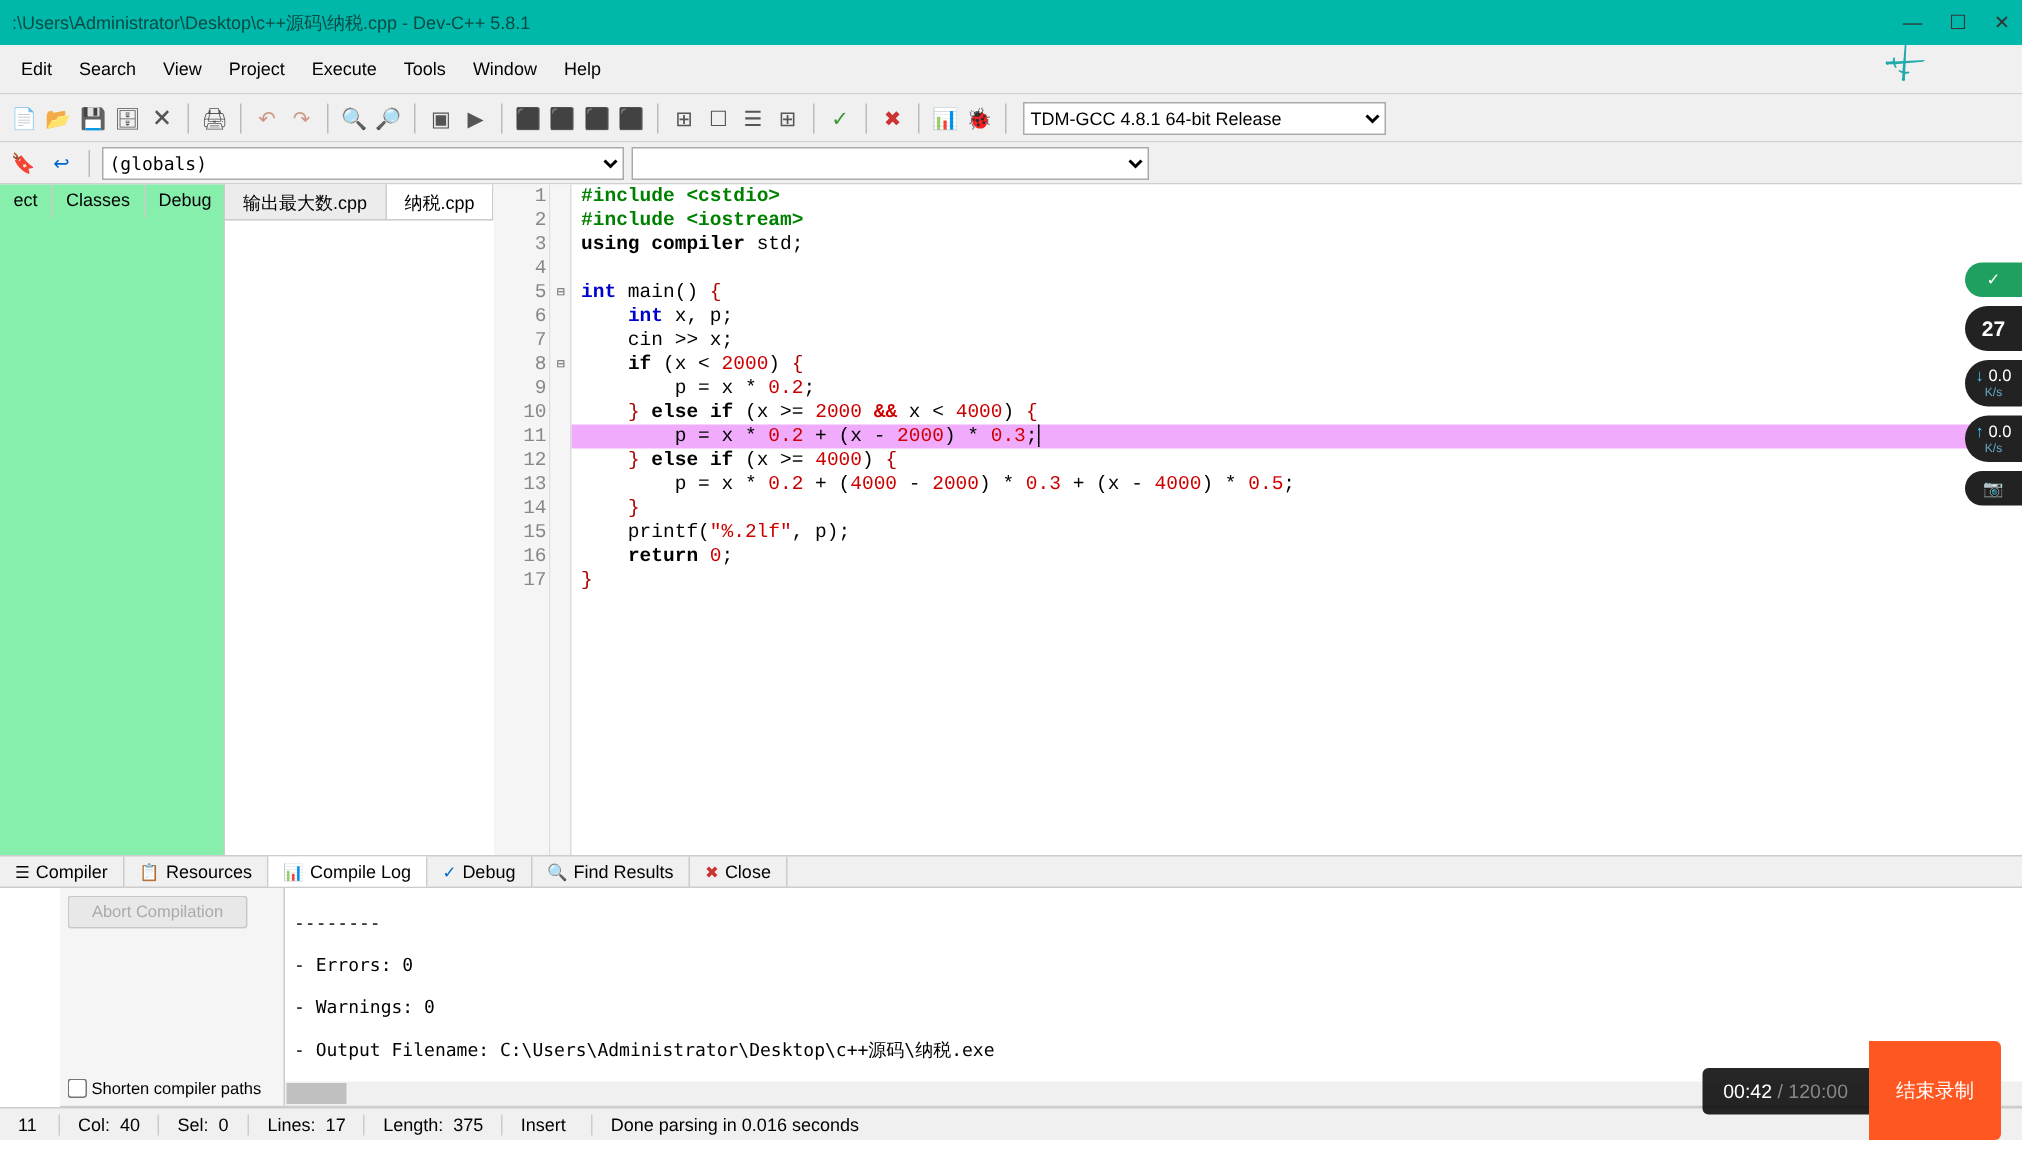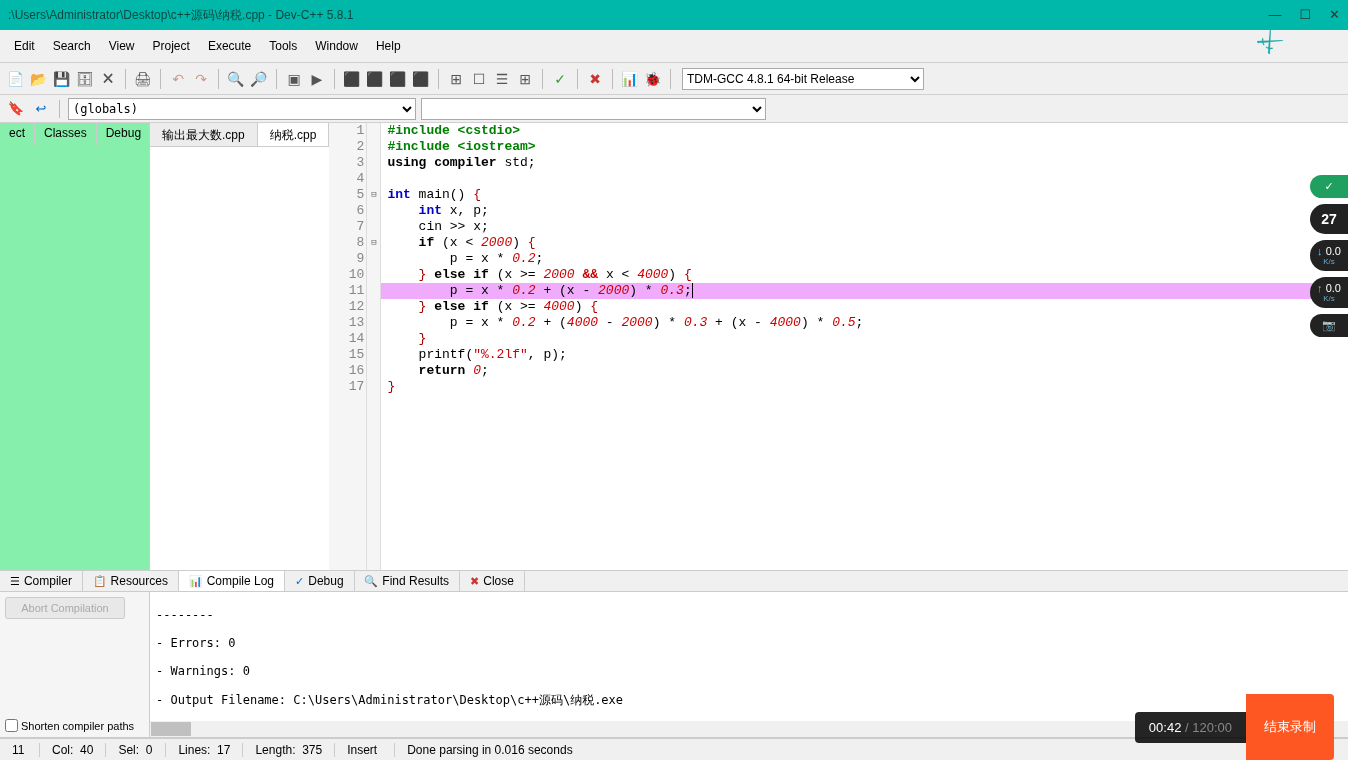--- a/index.html
+++ b/index.html
@@ -41,30 +41,30 @@
 .fold-col { width: 14px; background: #f5f5f5; border-right: 1px solid #ddd; line-height:16px; font-size:9px; text-align:center; color:#666; }
 .fold-col span { display:block; height:16px; }
 .code-content { flex: 1; line-height: 16px; }
 .code-line { padding-left: 6px; white-space: pre; height:16px; }
 .code-line.highlighted { background: #f0abfc; }
 
 .kw { color: #000000; font-weight: bold; }
 .typ { color: #0000cc; font-weight: bold; }
 .pp { color: #008000; font-weight: bold; }
 .str { color: #cc0000; }
-.num-lit { color: #cc0000; font-style: italic; }
+.num-lit { color: #cc0000; }
 .op-log { color: #cc0000; font-weight: bold; }
 .sym { color: #aa0000; }
 
 .bottom-tabs { display: flex; background: #f0f0f0; height: 22px; align-items: center; border-top: 1px solid #ccc; border-bottom: 1px solid #ccc; }
 .bottom-tabs .btab { padding: 3px 10px; cursor: pointer; font-size: 12px; display: flex; align-items: center; gap: 4px; border-right: 1px solid #ccc; }
 .bottom-tabs .btab.active { background: #fff; }
 .bottom-tabs .bicon { font-size: 11px; }
 
-.log-area { display: flex; height: 146px; border-bottom: 1px solid #ccc; }
+.log-area { display: flex; height: 146px; border-bottom: 1px solid #ccc; margin-left: 40px; }
 .log-side { width: 150px; background: #f5f5f5; border-right: 1px solid #ccc; padding: 5px; display:flex; flex-direction:column; justify-content:space-between; }
 .log-side button { width: 120px; height: 22px; font-size: 11px; margin-bottom: 6px; }
 .log-side button:disabled { color: #aaa; }
 .log-side .check-row { font-size:11px; display:flex; align-items:center; gap:3px;}
 .log-content { flex: 1; font-family: Consolas, monospace; font-size: 12px; padding: 2px 6px; white-space: pre-wrap; overflow:hidden; position:relative; }
 .log-content .hscroll { position:absolute; bottom:0; left:0; right:0; height:16px; background:#f0f0f0; }
 .log-content .hscroll .thumb { height:14px; width:40px; background:#c0c0c0; margin:1px;}
 
 .statusbar { height: 22px; background: #f0f0f0; display: flex; align-items: center; font-size: 12px; border-top:1px solid #ccc; }
 .statusbar .cell { padding: 0 12px; border-right: 1px solid #ccc; min-width: 60px; }

